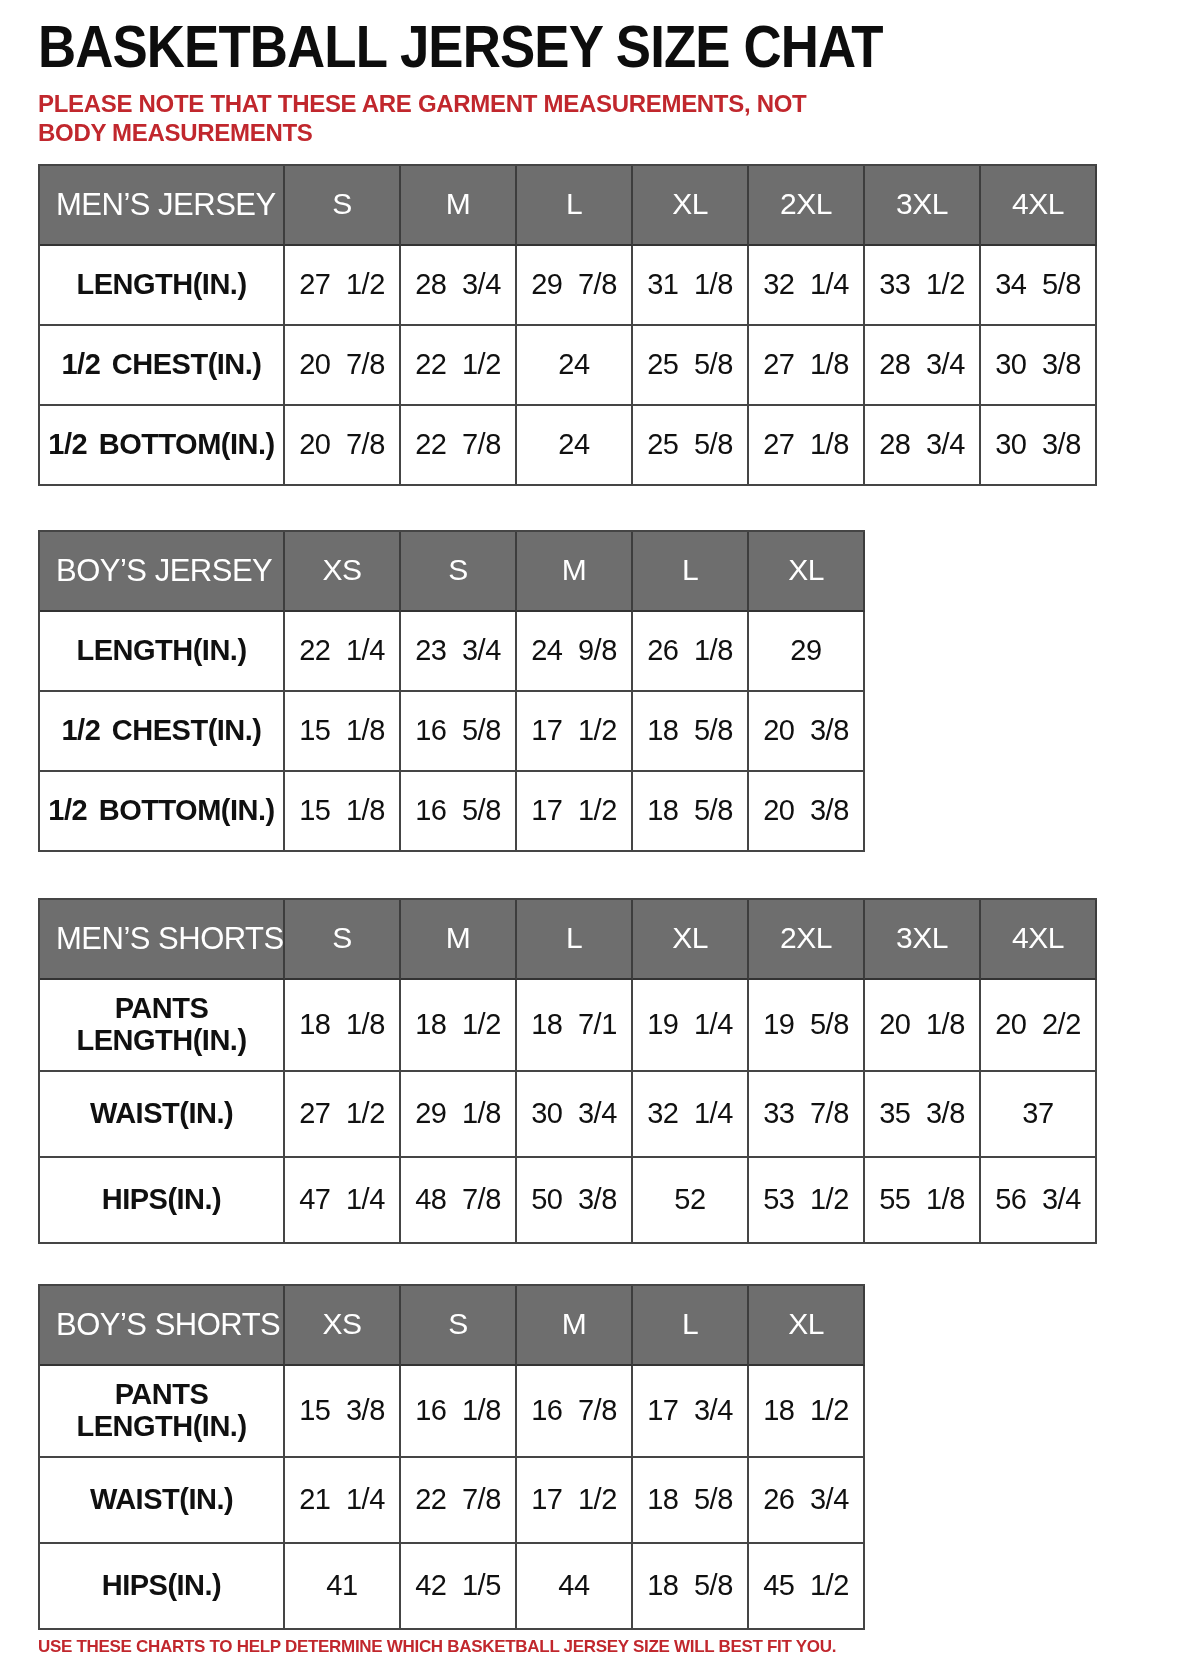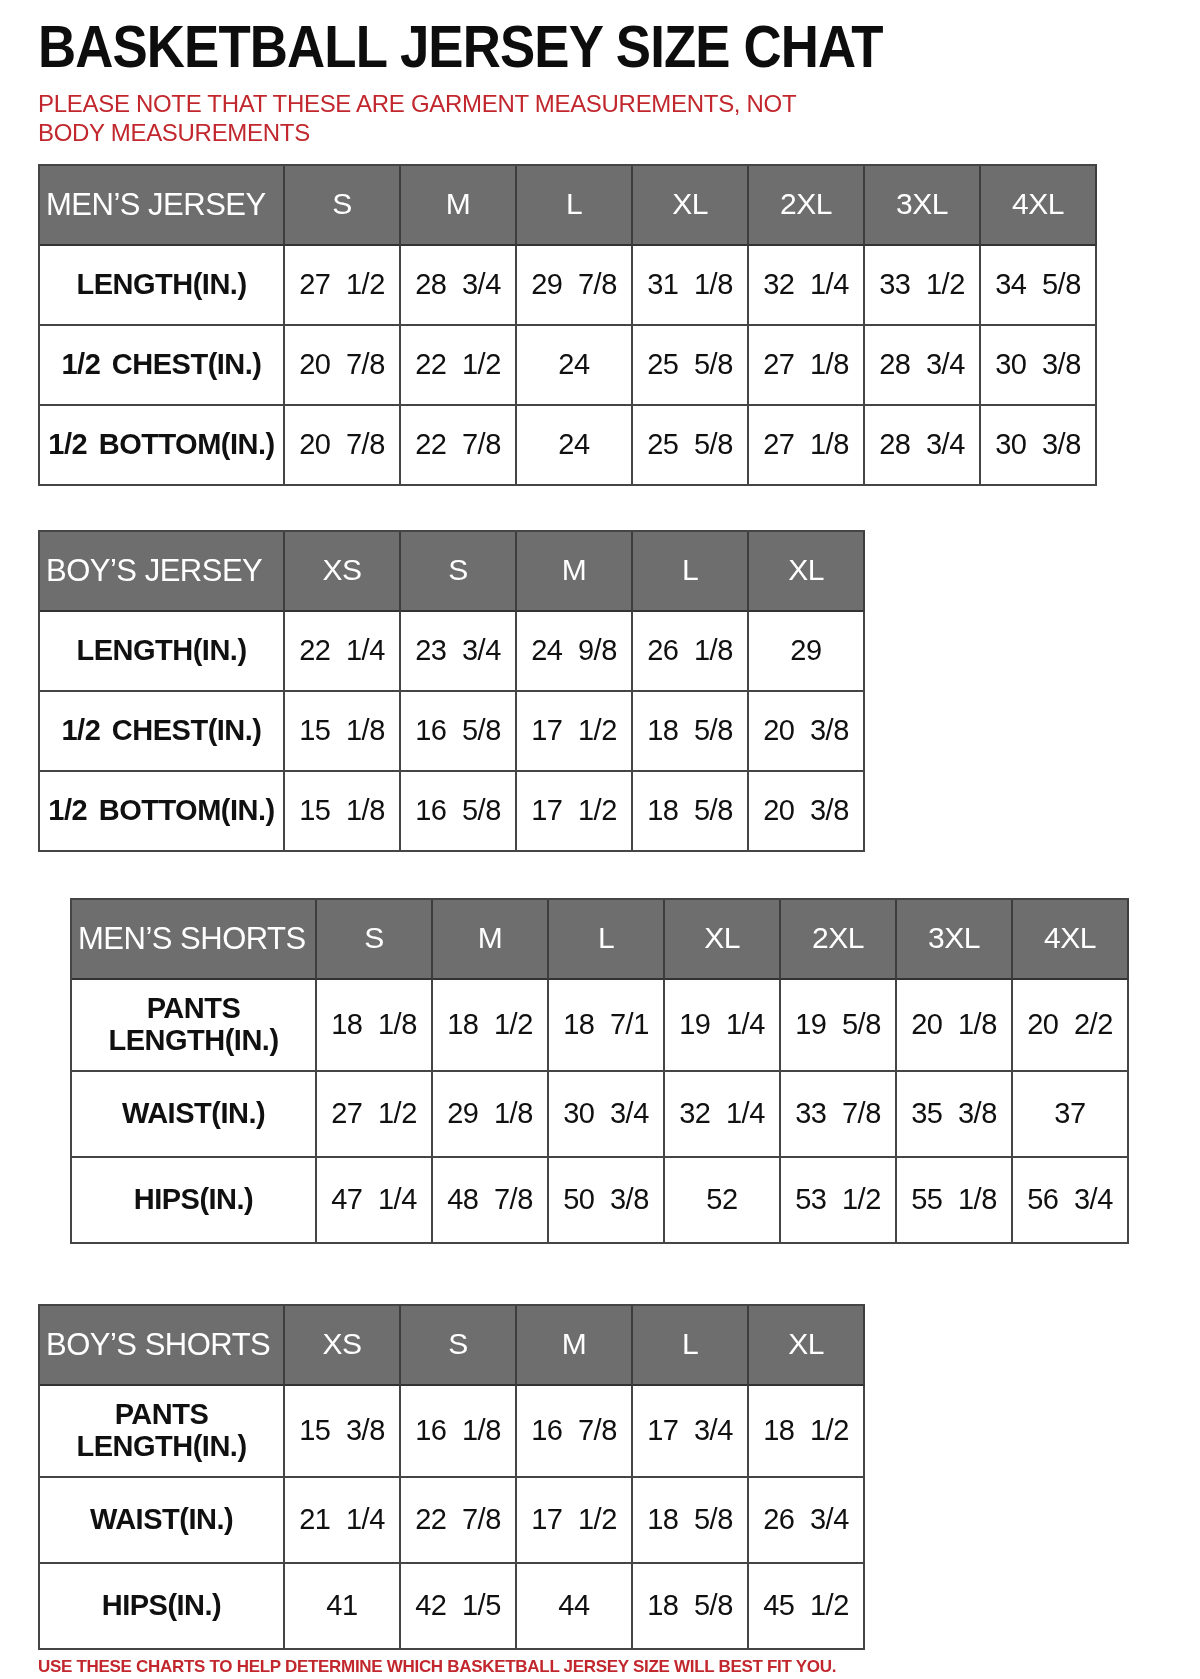--- a/index.html
+++ b/index.html
@@ -18,46 +18,46 @@
     font-family:"Liberation Sans", sans-serif;color:var(--ink);
   }
   .page{padding:12px 38px 0 38px;}
   .page-title{
     margin:0;font-size:60px;font-weight:bold;letter-spacing:-1px;
     color:#0d0d0d;white-space:nowrap;
     transform:scaleX(0.88);transform-origin:left center;line-height:1.15;
   }
   .note{
     margin-top:8px;max-width:820px;
-    color:var(--red);font-size:24px;font-weight:normal;line-height:1.22;
+    color:var(--red);font-size:24px;font-weight:bold;line-height:1.22;
     letter-spacing:-0.3px;
   }
   .size-table{
     display:grid;grid-auto-rows:80px;width:max-content;
     border-top:2px solid var(--border);border-left:2px solid var(--border);
     background:#fff;
   }
   .size-table.shorts{grid-template-rows:80px 92px 86px 86px;}
   section[data-table="0"]{margin-top:16px;}
   section[data-table="1"]{margin-top:44px;}
   section[data-table="2"]{margin-top:46px;}
-  section[data-table="3"]{margin-top:60px;}
+  section[data-table="3"]{margin-top:40px;}
   .cell{
     border-right:2px solid var(--border);border-bottom:2px solid var(--border);
     display:flex;align-items:center;justify-content:center;
     font-size:29px;letter-spacing:-0.5px;word-spacing:8px;
     text-align:center;line-height:1.08;
   }
   .cell.th{
     background:var(--header-bg);color:var(--header-text);
     font-size:30px;border-right-color:#3d3d3d;border-bottom-color:#333333;
     word-spacing:normal;
   }
   .cell.name-cell{
-    justify-content:flex-start;padding-left:6px;font-size:31px;white-space:nowrap;
+    justify-content:flex-start;padding-left:16px;font-size:31px;white-space:nowrap;
   }
   .cell.label-cell{
     font-weight:bold;word-spacing:4px;padding:0 4px;font-size:29px;
   }
   .footer-note{
     margin-top:7px;color:var(--red);font-size:17px;font-weight:bold;
     letter-spacing:-0.3px;white-space:nowrap;
   }
 </style>
 </head>
@@ -120,21 +120,21 @@
       <div class="cell value-cell">17 1/2</div>
       <div class="cell value-cell">18 5/8</div>
       <div class="cell value-cell">20 3/8</div>
       <div class="cell label-cell">1/2 BOTTOM(IN.)</div>
       <div class="cell value-cell">15 1/8</div>
       <div class="cell value-cell">16 5/8</div>
       <div class="cell value-cell">17 1/2</div>
       <div class="cell value-cell">18 5/8</div>
       <div class="cell value-cell">20 3/8</div>
     </section>
-  <section class="size-table shorts" data-table="2" style="grid-template-columns: var(--label-w) repeat(7, var(--size-w)); margin-left: 32px;">
+  <section class="size-table shorts" data-table="2" style="grid-template-columns: var(--label-w) repeat(7, var(--size-w));">
       <div class="cell th name-cell">MEN’S SHORTS</div>
       <div class="cell th">S</div>
       <div class="cell th">M</div>
       <div class="cell th">L</div>
       <div class="cell th">XL</div>
       <div class="cell th">2XL</div>
       <div class="cell th">3XL</div>
       <div class="cell th">4XL</div>
       <div class="cell label-cell">PANTS LENGTH(IN.)</div>
       <div class="cell value-cell">18 1/8</div>

